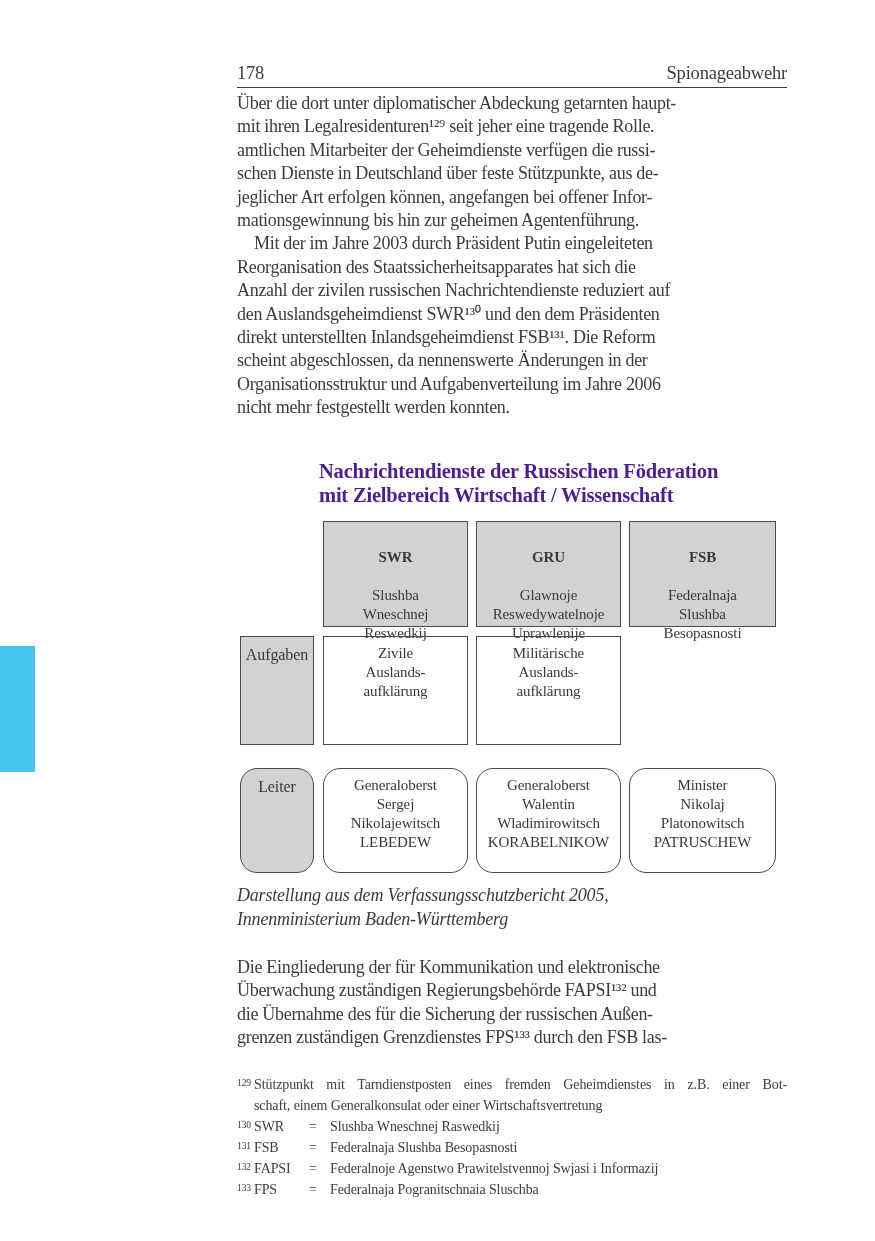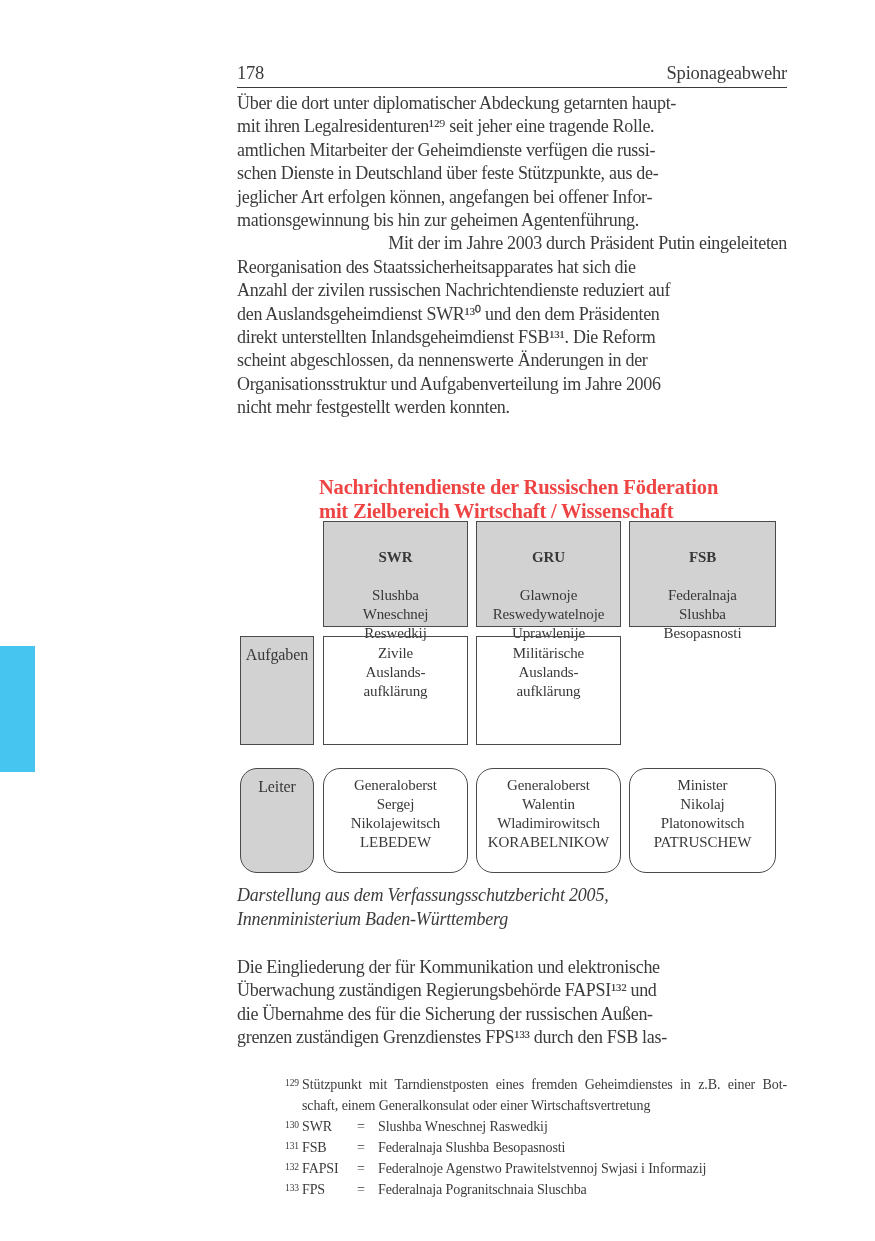--- a/index.html
+++ b/index.html
@@ -18,26 +18,26 @@
     position:absolute; top:63px; left:0; right:0;
     display:flex; justify-content:space-between;
     font-size:18.5px; line-height:20px; padding-bottom:4px;
     border-bottom:1.6px solid #3b3b3b; letter-spacing:-0.2px;
   }
 
   .bodytext { position:absolute; left:0; width:100%; font-size:18px; line-height:23.4px; letter-spacing:-0.3px; }
   #body1 { top:92px; }
   #body2 { top:956px; }
   .line { white-space:nowrap; }
-  .line.indent { text-indent:17px;text-align:right; }
+  .line.indent { text-indent:17px; }
 
   .fig-title {
-    position:absolute; top:476px; left:82px;
+    position:absolute; top:460px; left:82px;
     font-size:20.5px; font-weight:bold; line-height:23.5px;
-    white-space:pre-line; letter-spacing:-0.2px; color:#ef4444;
+    white-space:pre-line; letter-spacing:-0.2px; color:#4c1d95;
   }
 
   .fig-row { position:absolute; left:3px; display:flex; }
   #figrow-header   { top:521px; }
   #figrow-aufgaben { top:636px; }
   #figrow-leiter   { top:768px; }
 
   .cell {
     box-sizing:border-box; border:1.6px solid #4a4a4a;
     text-align:center; font-size:15px; line-height:19px;
@@ -54,21 +54,21 @@
   .abbr { font-weight:bold; }
 
   .fig-caption {
     position:absolute; top:884px; left:0;
     font-style:italic; font-size:18px; line-height:23.5px;
     white-space:pre-line; letter-spacing:-0.2px;
   }
 
   .footnotes { position:absolute; top:1074px; left:0; right:0; font-size:14px; line-height:21px; letter-spacing:-0.1px; }
   .fn { display:flex; }
-  .fn-num { flex:0 0 17px; width:17px; font-size:9.5px; line-height:21px; vertical-align:top; position:relative; top:-1px;margin-left:48px; }
+  .fn-num { flex:0 0 17px; width:17px; font-size:9.5px; line-height:21px; vertical-align:top; position:relative; top:-1px; }
   .fn-body { flex:1; }
   .fn-line.just { text-align:justify; text-align-last:justify; }
   .fn-abbr { display:inline-block; width:55px; }
   .fn-eq { display:inline-block; width:21px; }
 </style>
 </head>
 <body>
 
 <div class="page">
   <div class="chapter-tab"></div>

